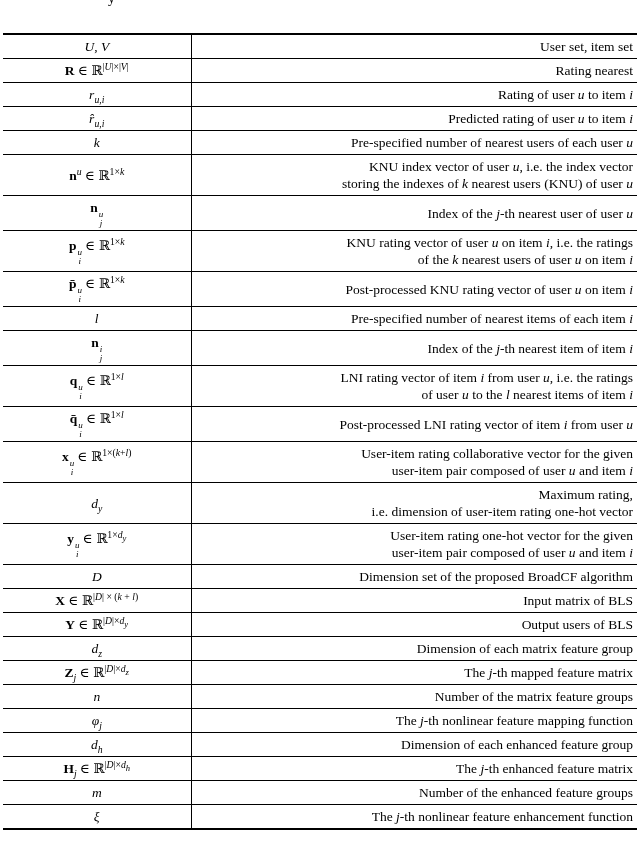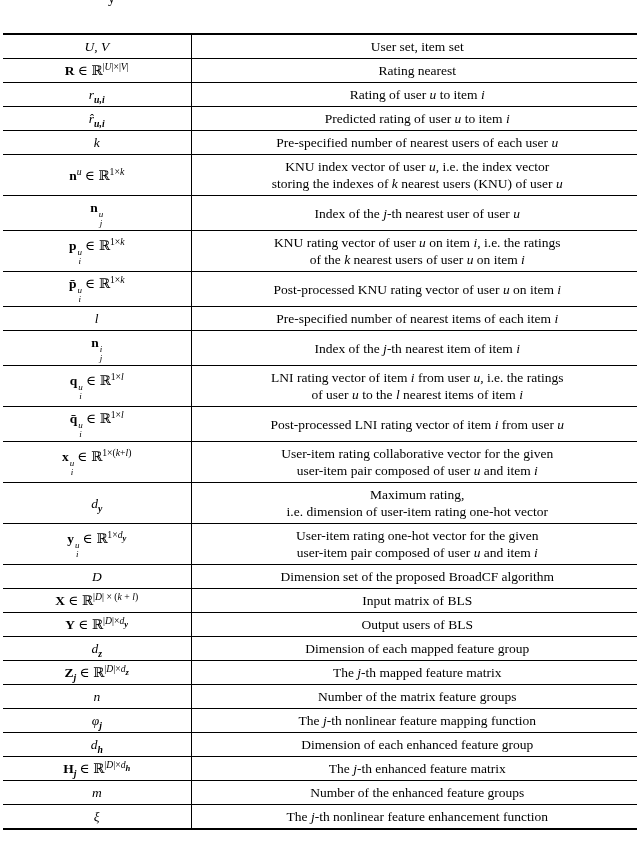--- a/index.html
+++ b/index.html
@@ -18,26 +18,26 @@
     position: absolute; top: 33px; left: 3px;
     width: 634px;
     border-collapse: collapse;
     border-top: 2px solid #000;
     border-bottom: 2px solid #000;
     font-size: 13.5px; line-height: 17px;
   }
   td { border-top: 1px solid #000; padding: 3px 4px; vertical-align: middle; }
   tr:first-child td { border-top: none; }
   td.notation { width: 188px; text-align: center; border-right: 1px solid #000; }
-  td.description { text-align: center; padding-left: 10px; padding-right: 4px; }
+  td.description { text-align: right; padding-left: 10px; padding-right: 4px; }
   b { font-weight: bold; }
   i, .cal { font-style: italic; }
   sup, sub { line-height: 0; font-size: 0.72em; }
   sup { vertical-align: super; }
-  sub { vertical-align: sub; font-weight: bold; }
+  sub { vertical-align: sub; }
   sup sub { font-size: 0.88em; }
   .stack {
     display: inline-flex; flex-direction: column; justify-content: center;
     height: 16px; vertical-align: -5px; margin-left: 1px;
   }
   .stack span { display: block; font-size: 9px; line-height: 9px; font-style: italic; }
 </style>
 </head>
 <body>
 
@@ -141,21 +141,21 @@
         <tr>
           <td class="notation"><b>X</b> ∈ ℝ<sup>|<span class="cal">D</span>| × (<i>k</i> + <i>l</i>)</sup></td>
           <td class="description">Input matrix of BLS</td>
         </tr>
         <tr>
           <td class="notation"><b>Y</b> ∈ ℝ<sup>|<span class="cal">D</span>|×<i>d</i><sub><i>y</i></sub></sup></td>
           <td class="description">Output users of BLS</td>
         </tr>
         <tr>
           <td class="notation"><i>d</i><sub><i>z</i></sub></td>
-          <td class="description">Dimension of each mapped feature group</td>
+          <td class="description">Dimension of each matrix feature group</td>
         </tr>
         <tr>
           <td class="notation"><b>Z</b><sub><i>j</i></sub> ∈ ℝ<sup>|<span class="cal">D</span>|×<i>d</i><sub><i>z</i></sub></sup></td>
           <td class="description">The <i>j</i>-th mapped feature matrix</td>
         </tr>
         <tr>
           <td class="notation"><i>n</i></td>
           <td class="description">Number of the matrix feature groups</td>
         </tr>
         <tr>

